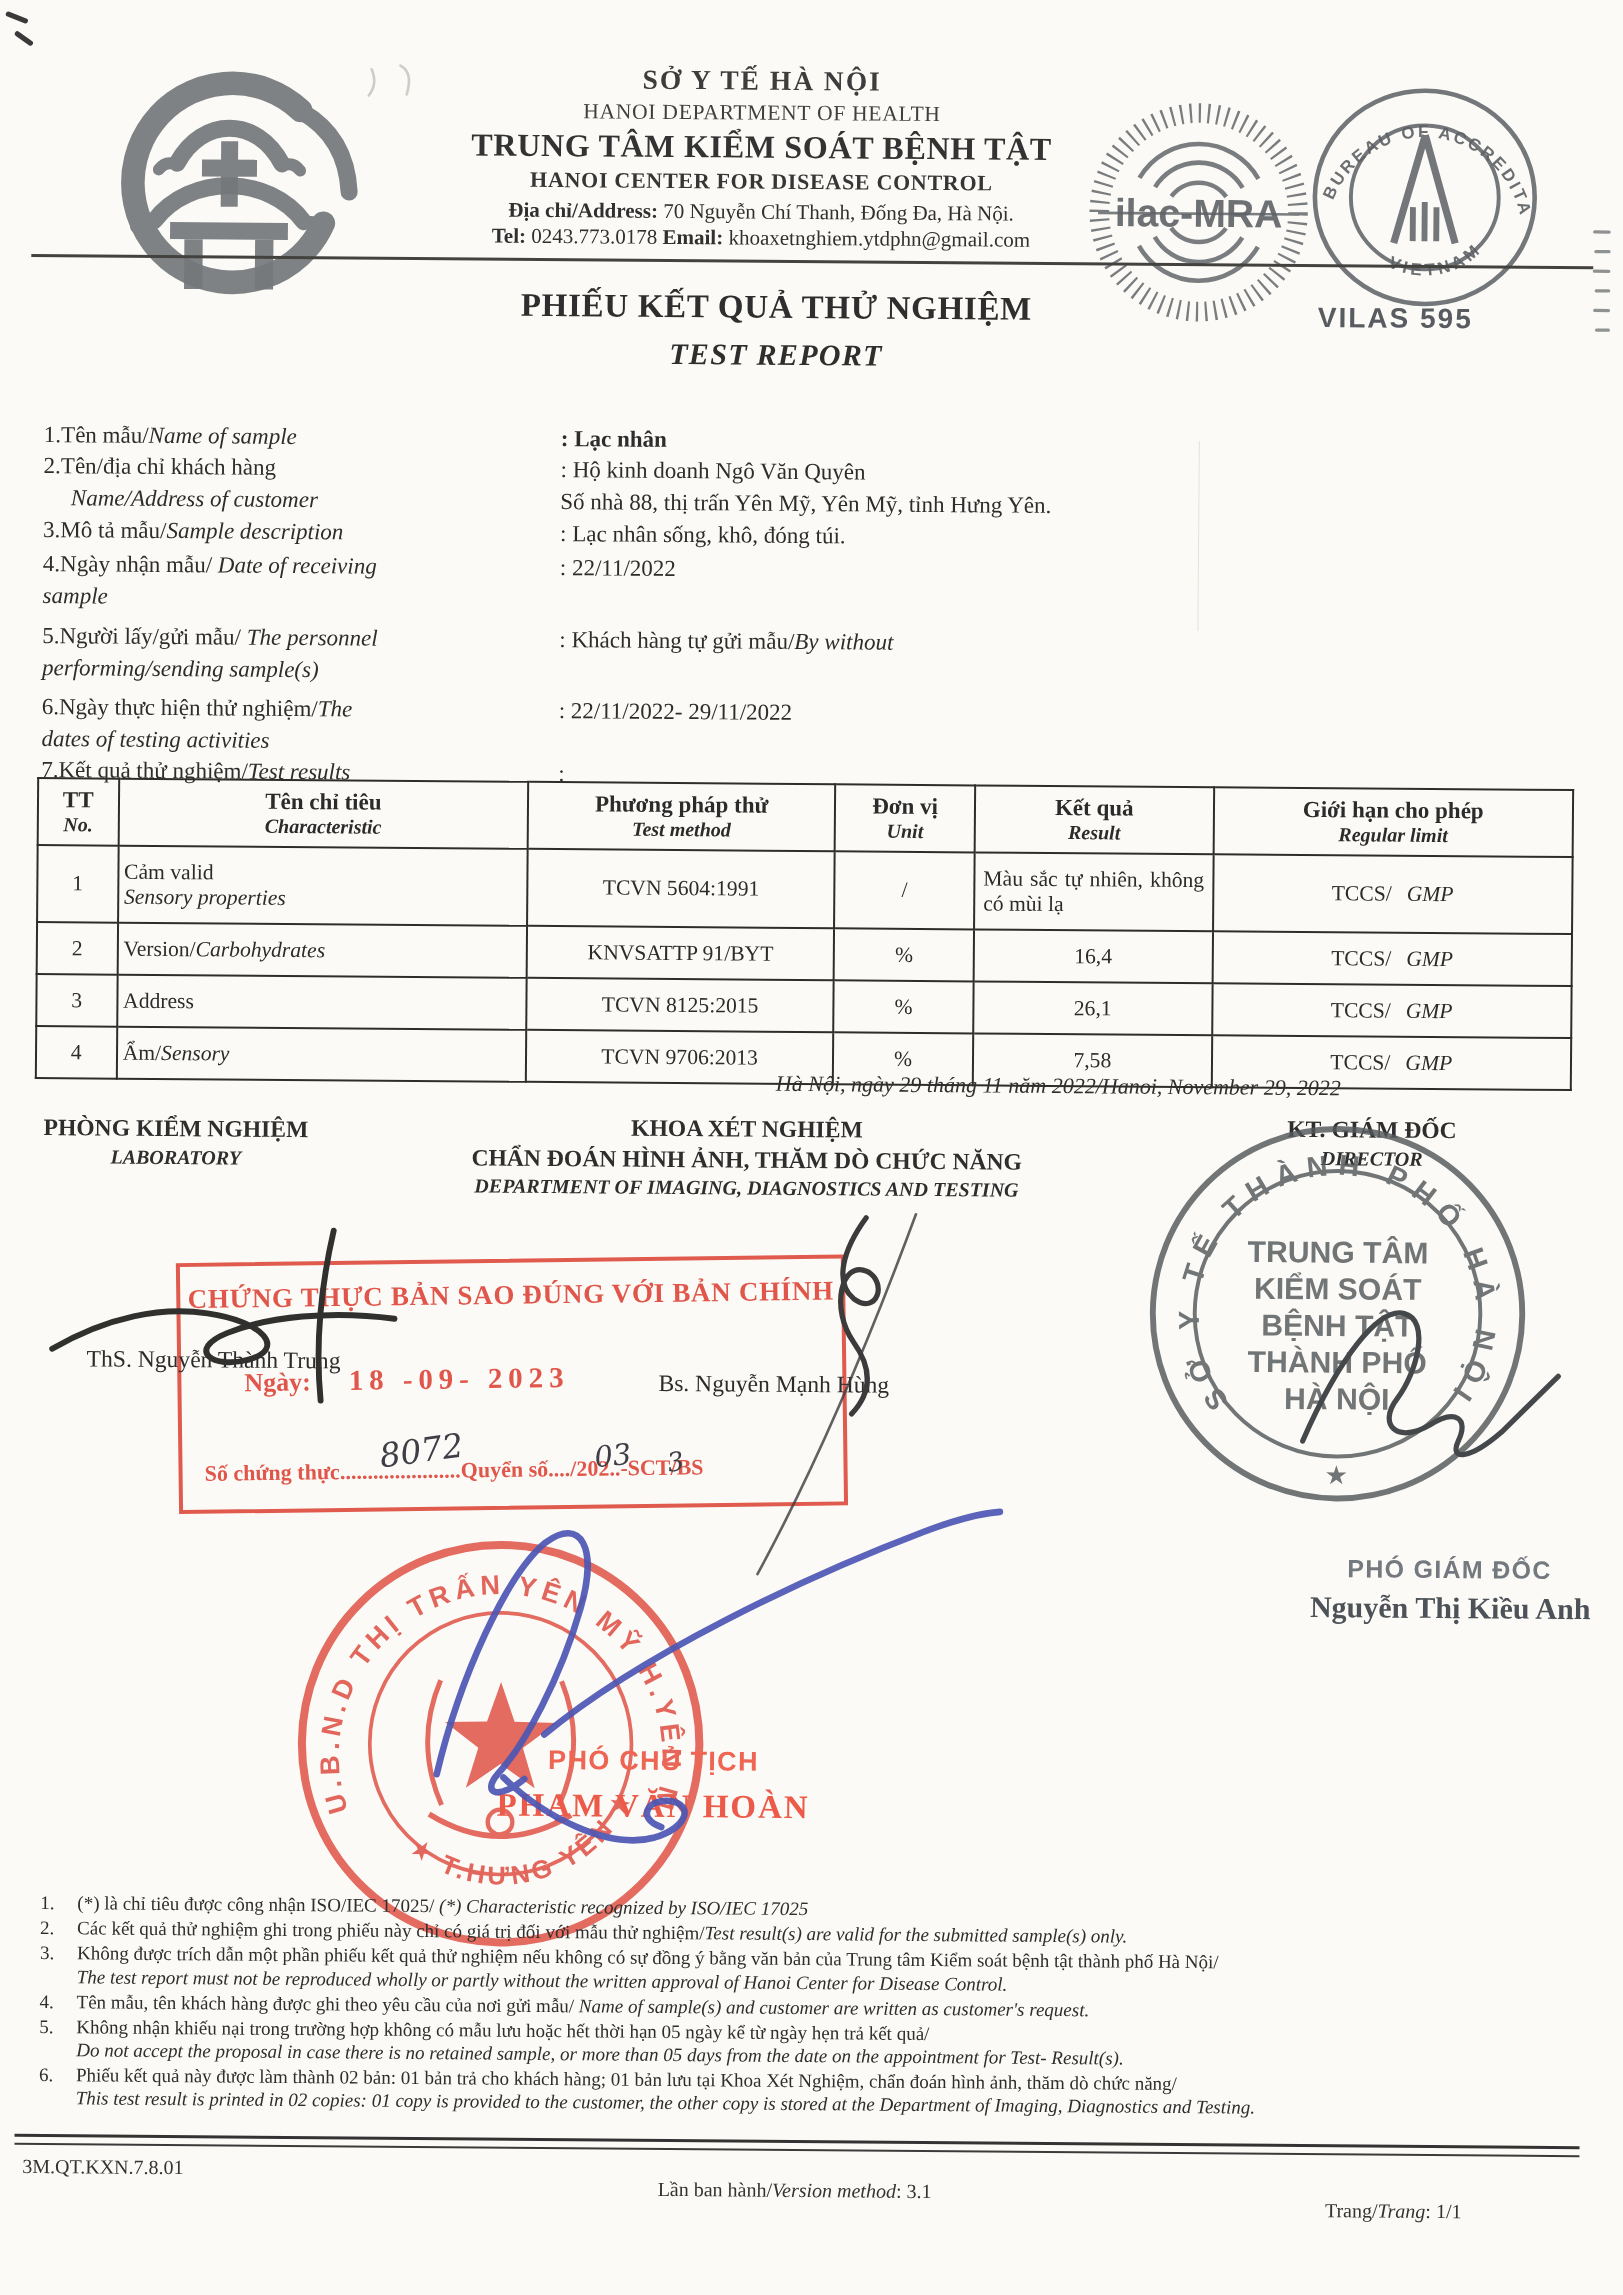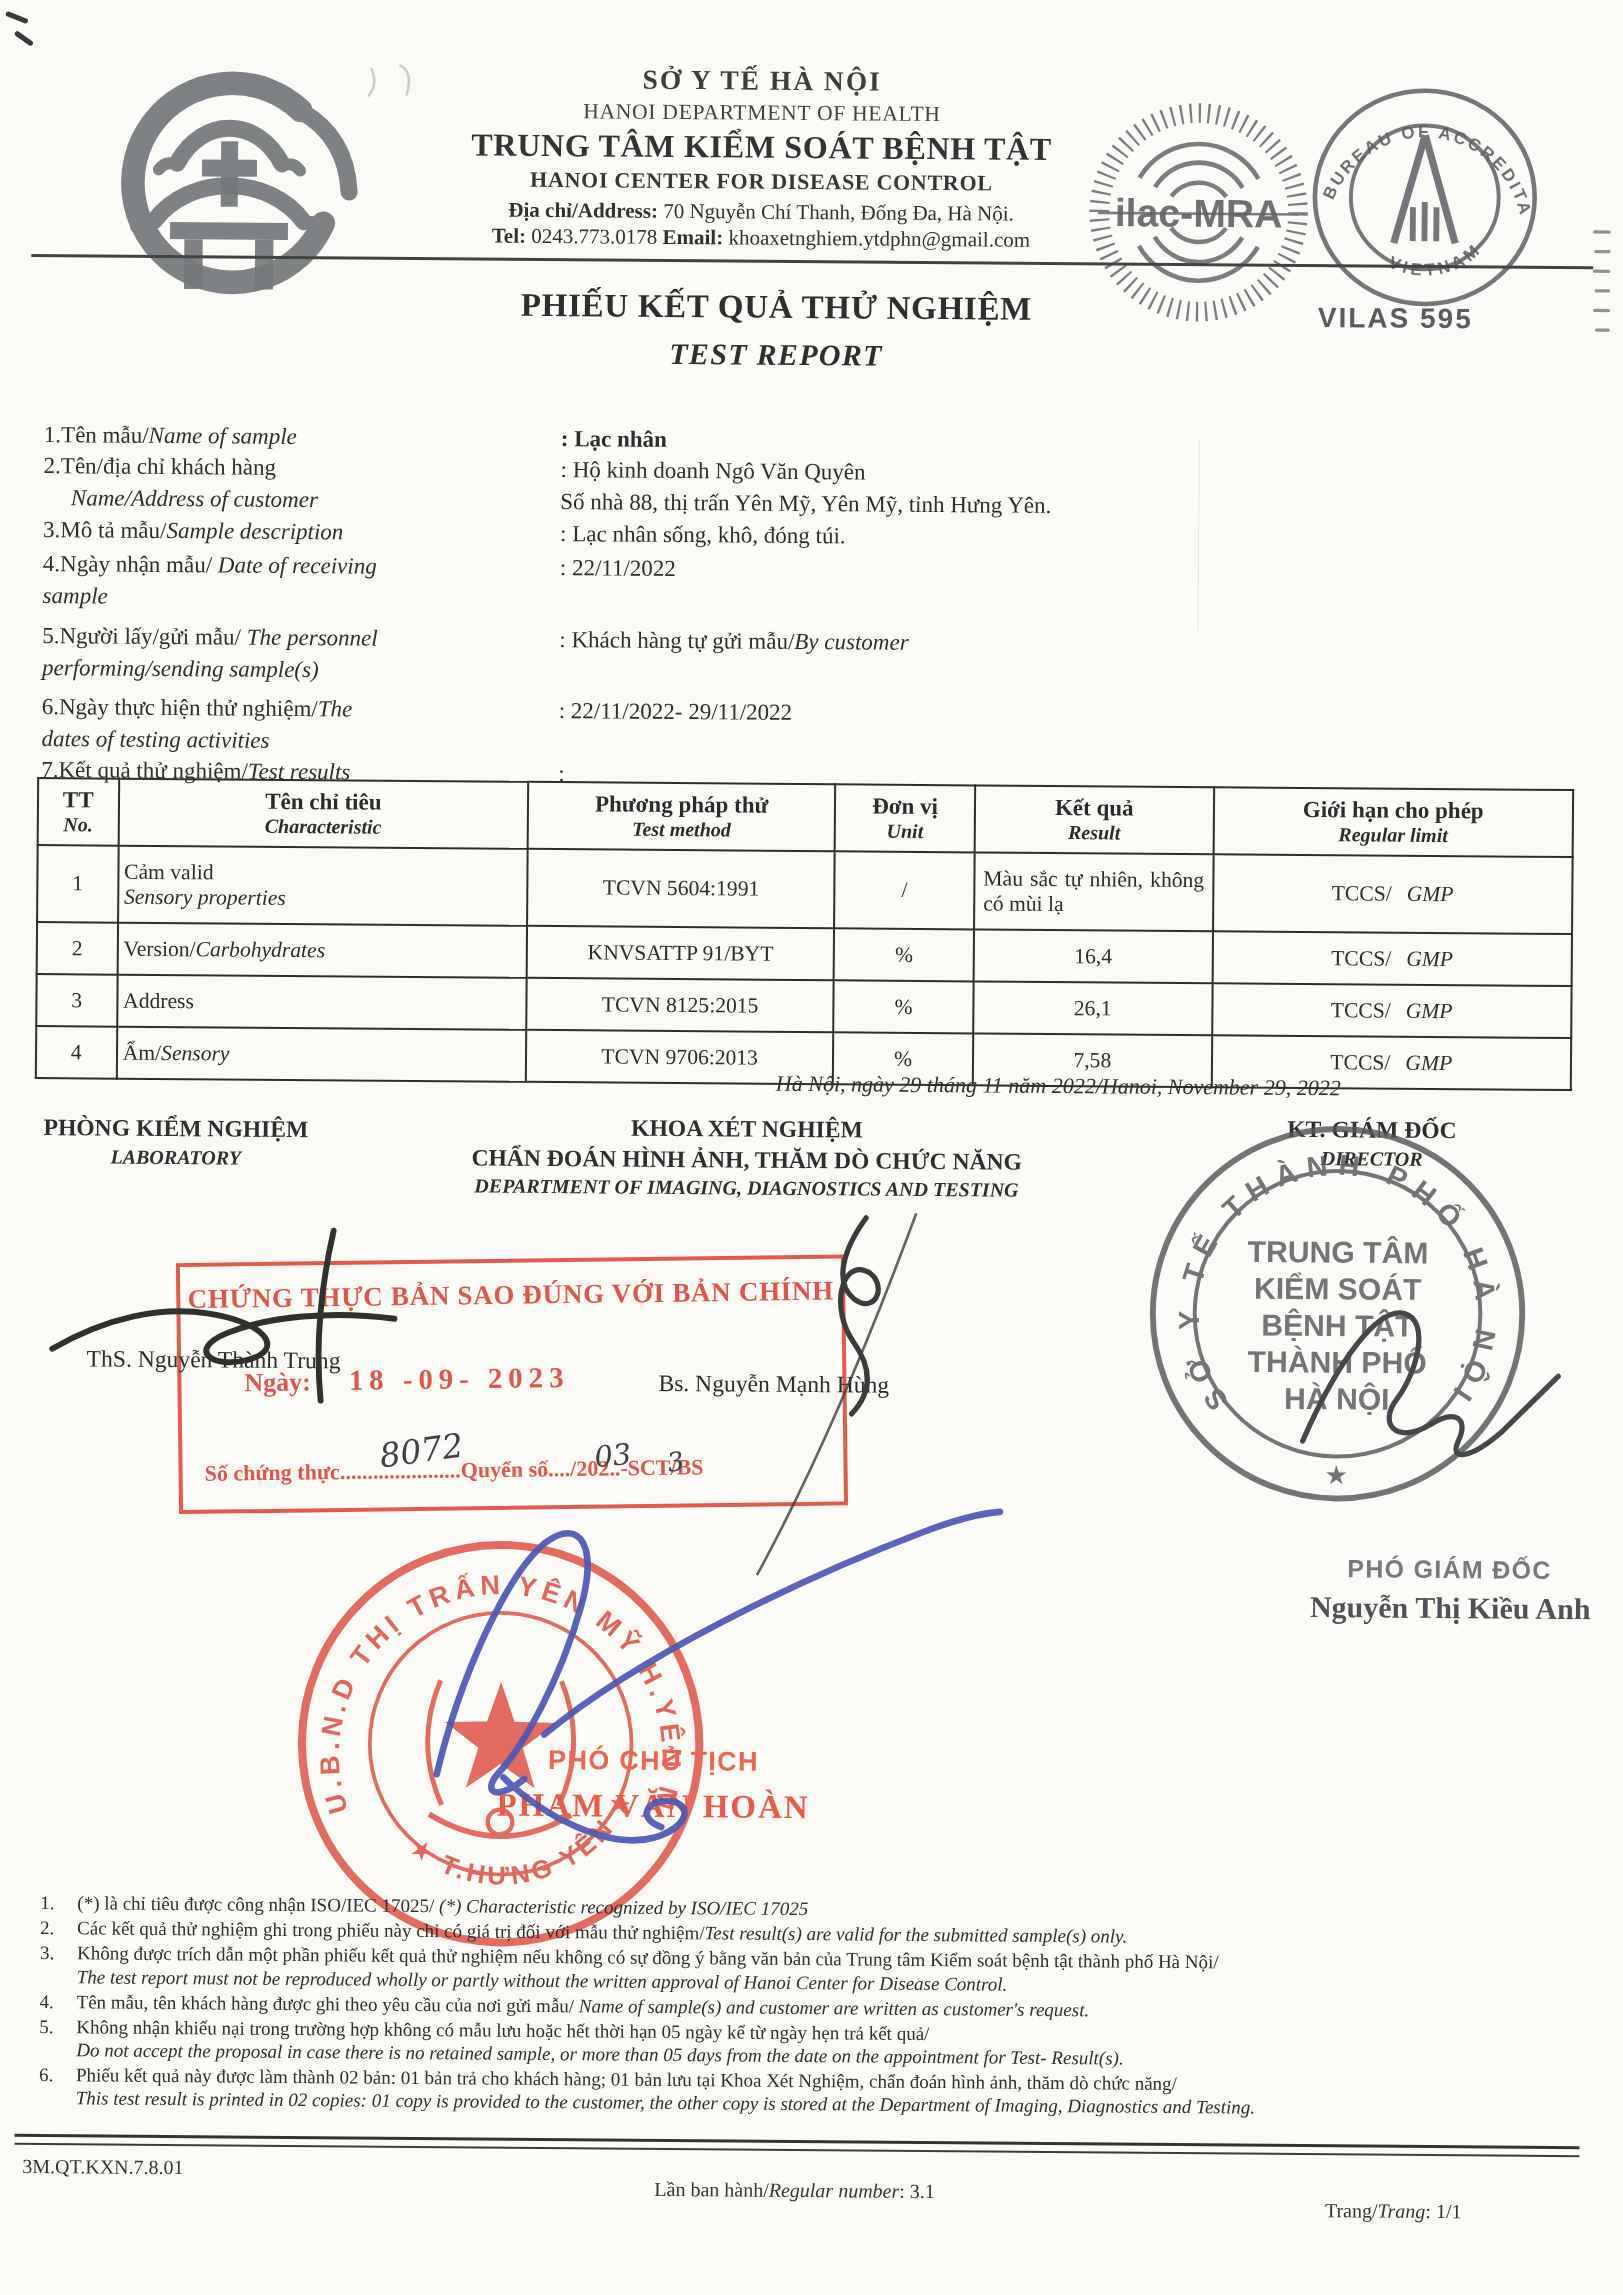--- a/index.html
+++ b/index.html
@@ -205,21 +205,21 @@
       <span class="l2 it" style="padding-left:0;">sample</span>
     </div>
     <div class="val">: 22/11/2022</div>
   </div>
   <div class="field" style="top:620px;">
     <div class="lbl">
       <span>5.Người lấy/gửi mẫu/ </span><span class="it">The personnel</span>
       <span class="l2 it" style="padding-left:0;">performing/sending sample(s)</span>
     </div>
     <div class="val">
-      <span>: Khách hàng tự gửi mẫu/</span><span class="it">By customer</span>
+      <span>: Khách hàng tự gửi mẫu/</span><span class="it">By without</span>
     </div>
   </div>
   <div class="field" style="top:691px;">
     <div class="lbl">
       <span>6.Ngày thực hiện thử nghiệm/</span><span class="it">The</span>
       <span class="l2 it" style="padding-left:0;">dates of testing activities</span>
     </div>
     <div class="val">: 22/11/2022- 29/11/2022</div>
   </div>
   <div class="field" style="top:754px;">
@@ -402,21 +402,21 @@
     <div class="note">
       <span class="note-num">6.</span>
       <span class="note-body"><span>Phiếu kết quả này được làm thành 02 bản: 01 bản trả cho khách hàng; 01 bản lưu tại Khoa Xét Nghiệm, chẩn đoán hình ảnh, thăm dò chức năng/</span><span class="en blk">This test result is printed in 02 copies: 01 copy is provided to the customer, the other copy is stored at the Department of Imaging, Diagnostics and Testing.</span></span>
     </div>
   </div>
 
   <div class="abs rule1"></div>
   <div class="abs rule2"></div>
   <div class="abs f-code">3M.QT.KXN.7.8.01</div>
   <div class="abs f-version">
-    <span>Lần ban hành/</span><span class="it">Regular number</span><span>: 3.1</span>
+    <span>Lần ban hành/</span><span class="it">Version method</span><span>: 3.1</span>
   </div>
   <div class="abs f-page">
     <span>Trang/</span><span class="it">Trang</span><span>: 1/1</span>
   </div>
 
   <svg class="abs overlay" style="left:0;top:0;" width="1624" height="2295" viewBox="0 0 2482 3509">
     <g fill="none" stroke-linecap="round" stroke-linejoin="round">
 
       <g stroke="#3a3a3a" stroke-width="8">
         <path d="M 12,22 l 26,10"></path>

